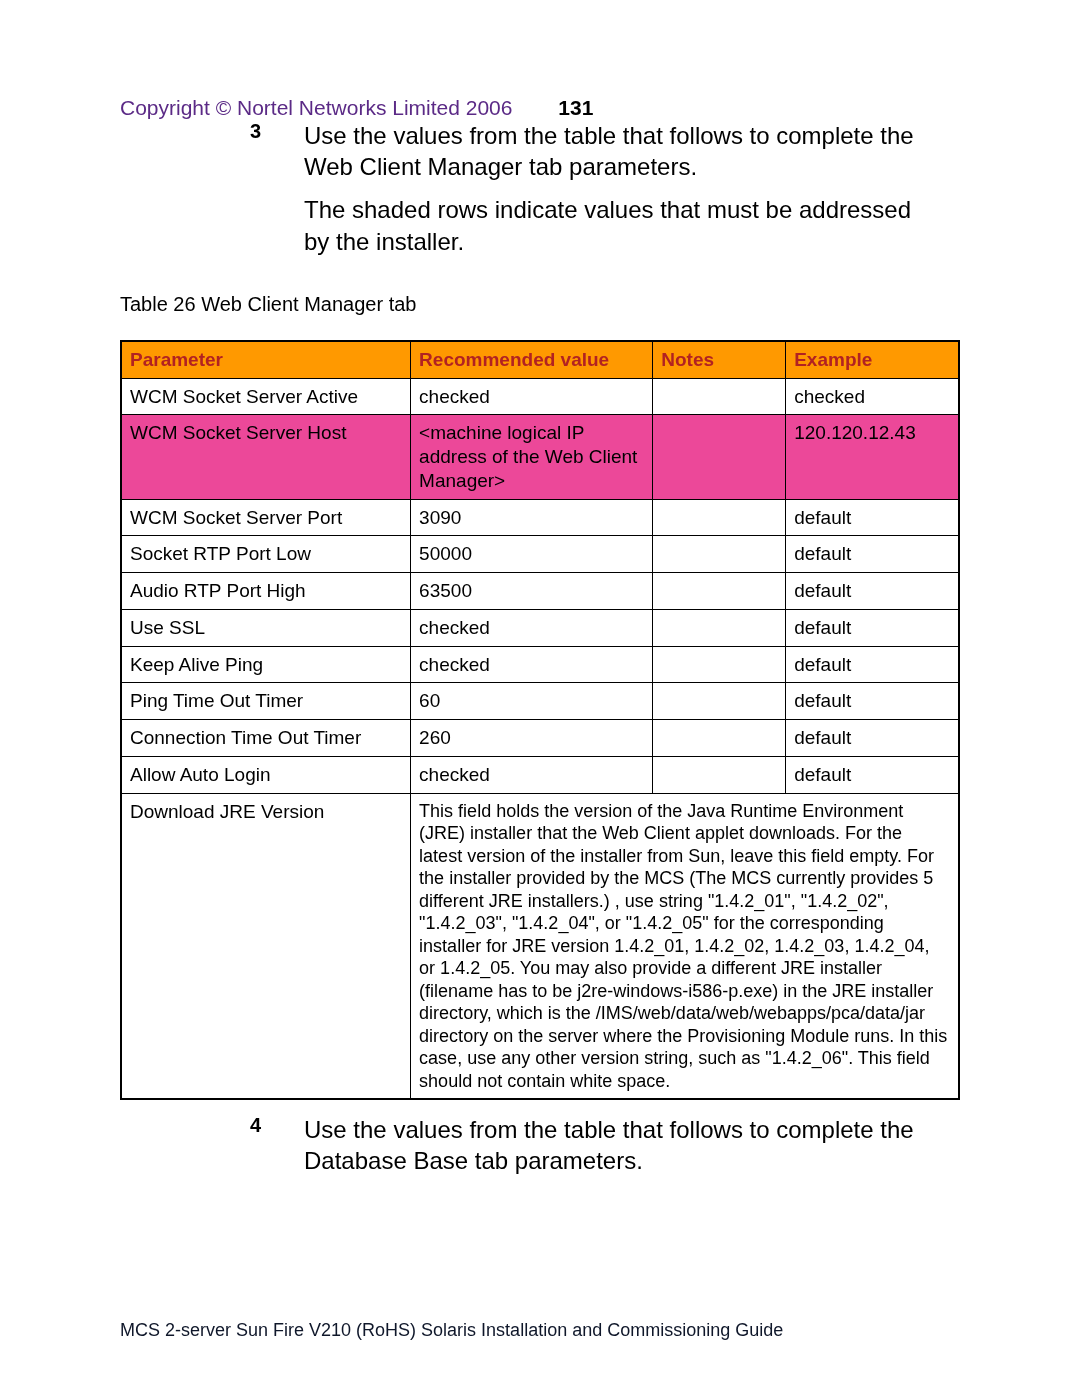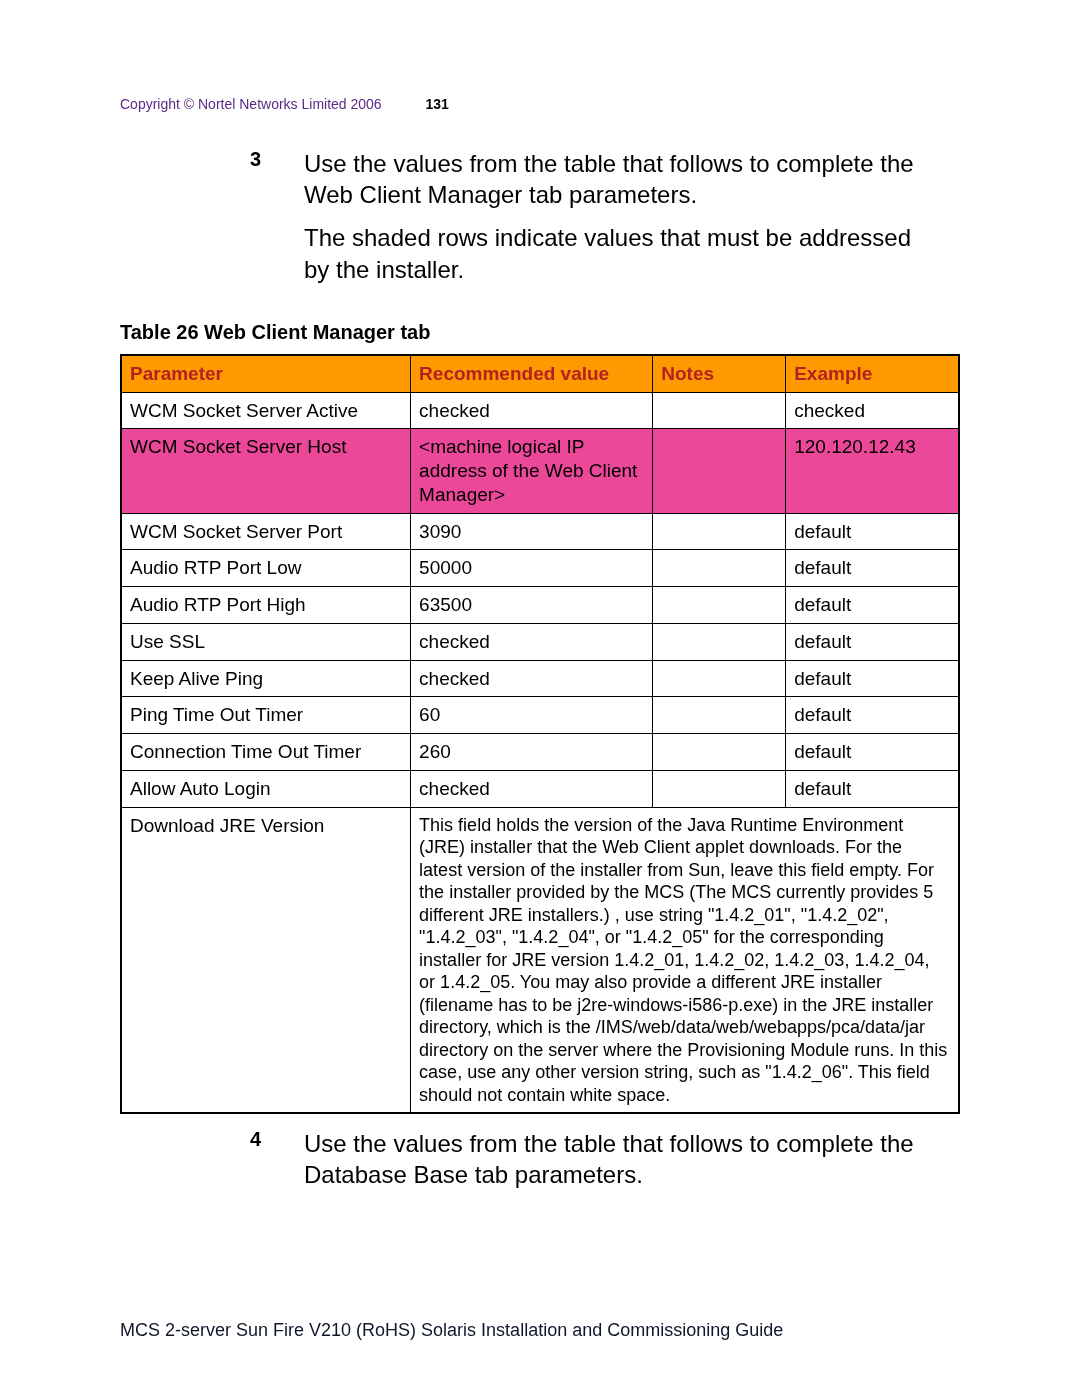--- a/index.html
+++ b/index.html
@@ -10,22 +10,21 @@
     color: #000;
   }
   .page {
     width: 1080px;
     height: 1397px;
     position: relative;
     box-sizing: border-box;
     padding: 96px 120px 60px 120px;
   }
   .header-line {
-    font-size: 14px;
-    margin-bottom: 36px;
+    font-size: 21px;
   }
   .copyright {
     color: #5b2a86;
   }
   .page-num {
     color: #000;
     font-weight: bold;
     margin-left: 40px;
   }
   .steps {
@@ -43,23 +42,23 @@
     flex-shrink: 0;
   }
   .step-body {
     font-size: 24px;
     line-height: 1.3;
   }
   .step-body p {
     margin: 0 0 12px 0;
   }
   .table-title {
-    font-weight: bold;
+    font-weight: normal;
     font-size: 20px;
-    margin: 24px 0 10px 0;
+    margin: 24px 0 24px 0;
   }
   table.param-table {
     border-collapse: collapse;
     width: 100%;
     border: 2px solid #000;
     font-size: 19px;
   }
   table.param-table th, table.param-table td {
     border: 1px solid #000;
     padding: 6px 8px;
@@ -143,21 +142,21 @@
         <td></td>
         <td>120.120.12.43</td>
       </tr>
       <tr>
         <td>WCM Socket Server Port</td>
         <td>3090</td>
         <td></td>
         <td>default</td>
       </tr>
       <tr>
-        <td>Audio RTP Port Low</td>
+        <td>Socket RTP Port Low</td>
         <td>50000</td>
         <td></td>
         <td>default</td>
       </tr>
       <tr>
         <td>Audio RTP Port High</td>
         <td>63500</td>
         <td></td>
         <td>default</td>
       </tr>

